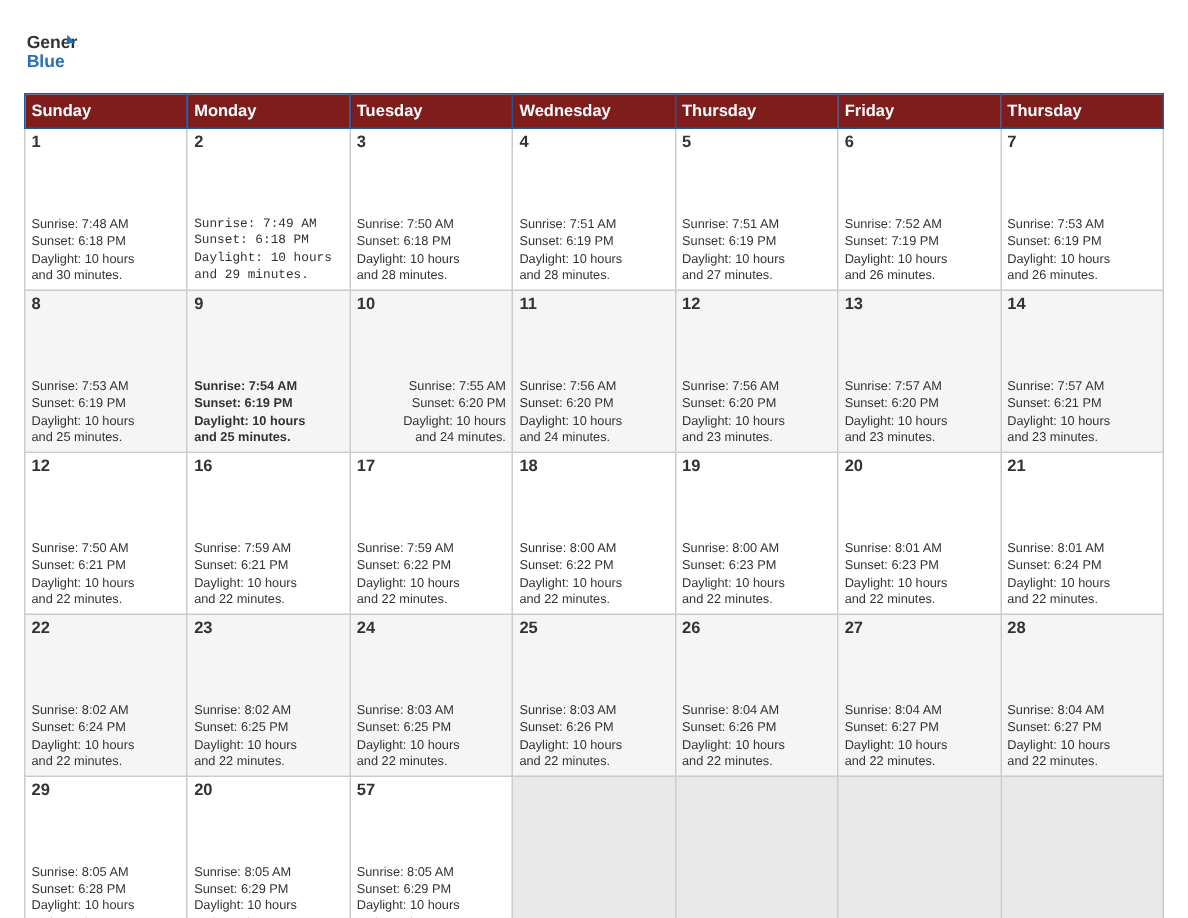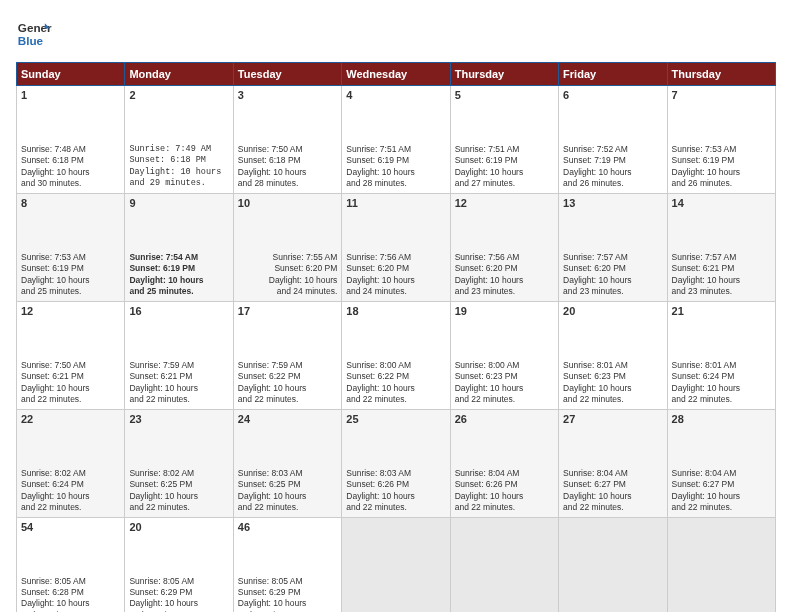--- a/index.html
+++ b/index.html
@@ -318,35 +318,35 @@
           <td>
             <span class="day-num">28</span>
             <div class="day-info" style="white-space: pre-line;">Sunrise: 8:04 AM
 Sunset: 6:27 PM
 Daylight: 10 hours
 and 22 minutes.</div>
           </td>
         </tr>
         <tr>
           <td>
-            <span class="day-num">54</span>
+            <span class="day-num">29</span>
             <div class="day-info" style="white-space: pre-line;">Sunrise: 8:05 AM
 Sunset: 6:28 PM
 Daylight: 10 hours
 and 23 minutes.</div>
           </td>
           <td>
             <span class="day-num">20</span>
             <div class="day-info" style="white-space: pre-line;">Sunrise: 8:05 AM
 Sunset: 6:29 PM
 Daylight: 10 hours
 and 23 minutes.</div>
           </td>
           <td>
-            <span class="day-num">46</span>
+            <span class="day-num">57</span>
             <div class="day-info" style="white-space: pre-line;">Sunrise: 8:05 AM
 Sunset: 6:29 PM
 Daylight: 10 hours
 and 23 minutes.</div>
           </td>
           <td class="empty"></td>
           <td class="empty"></td>
           <td class="empty"></td>
           <td class="empty"></td>
         </tr>

